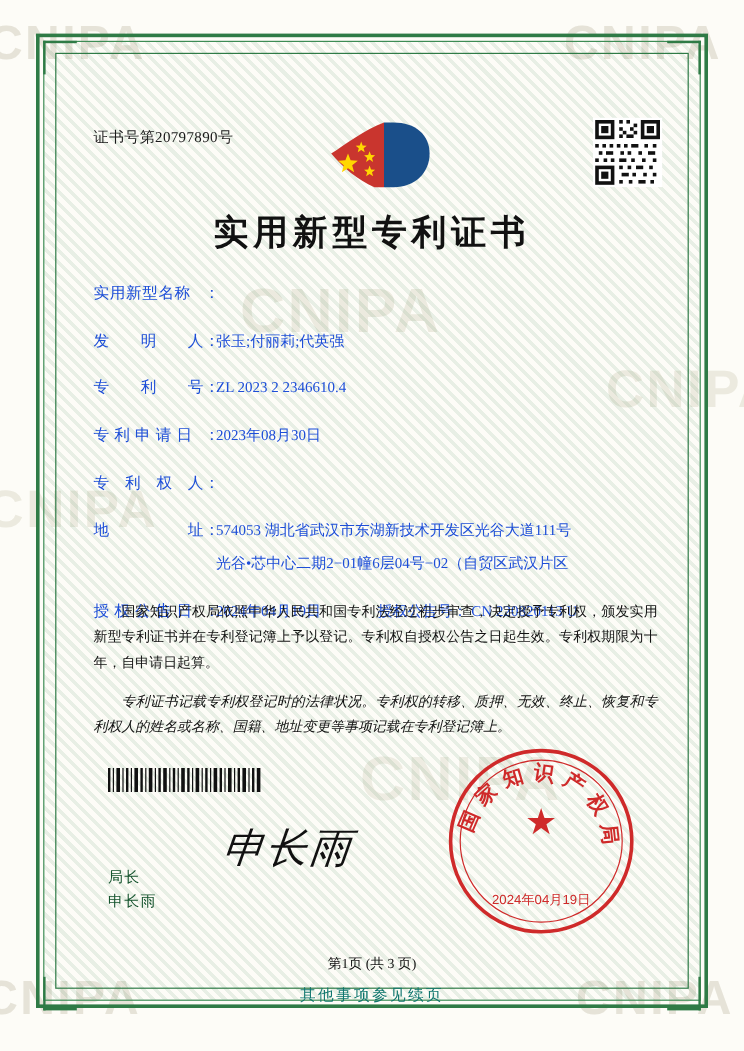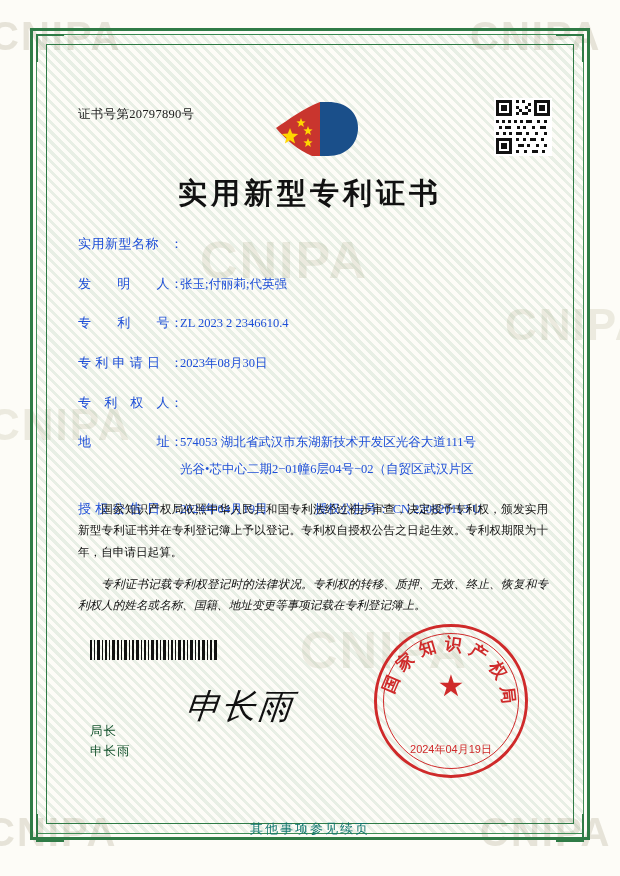--- a/index.html
+++ b/index.html
@@ -462,18 +462,19 @@
         <defs>
           <path id="arcpath" d="M 16,78 A 55,55 0 0 1 126,78" fill="none"></path>
         </defs>
         <text font-family="DejaVu Sans, sans-serif" font-size="17" font-weight="bold" fill="#cf2a2a" letter-spacing="7">
           <textPath href="#arcpath" startOffset="6%">国家知识产权局</textPath>
         </text>
       </svg>
       <div class="seal-date">2024年04月19日</div>
     </div>
 
+    <div class="page-num">第1页 (共 3 页)</div>
 
   </div>
 
   <div class="footer-note">其他事项参见续页</div>
 
 </div>
 
 </body></html>

